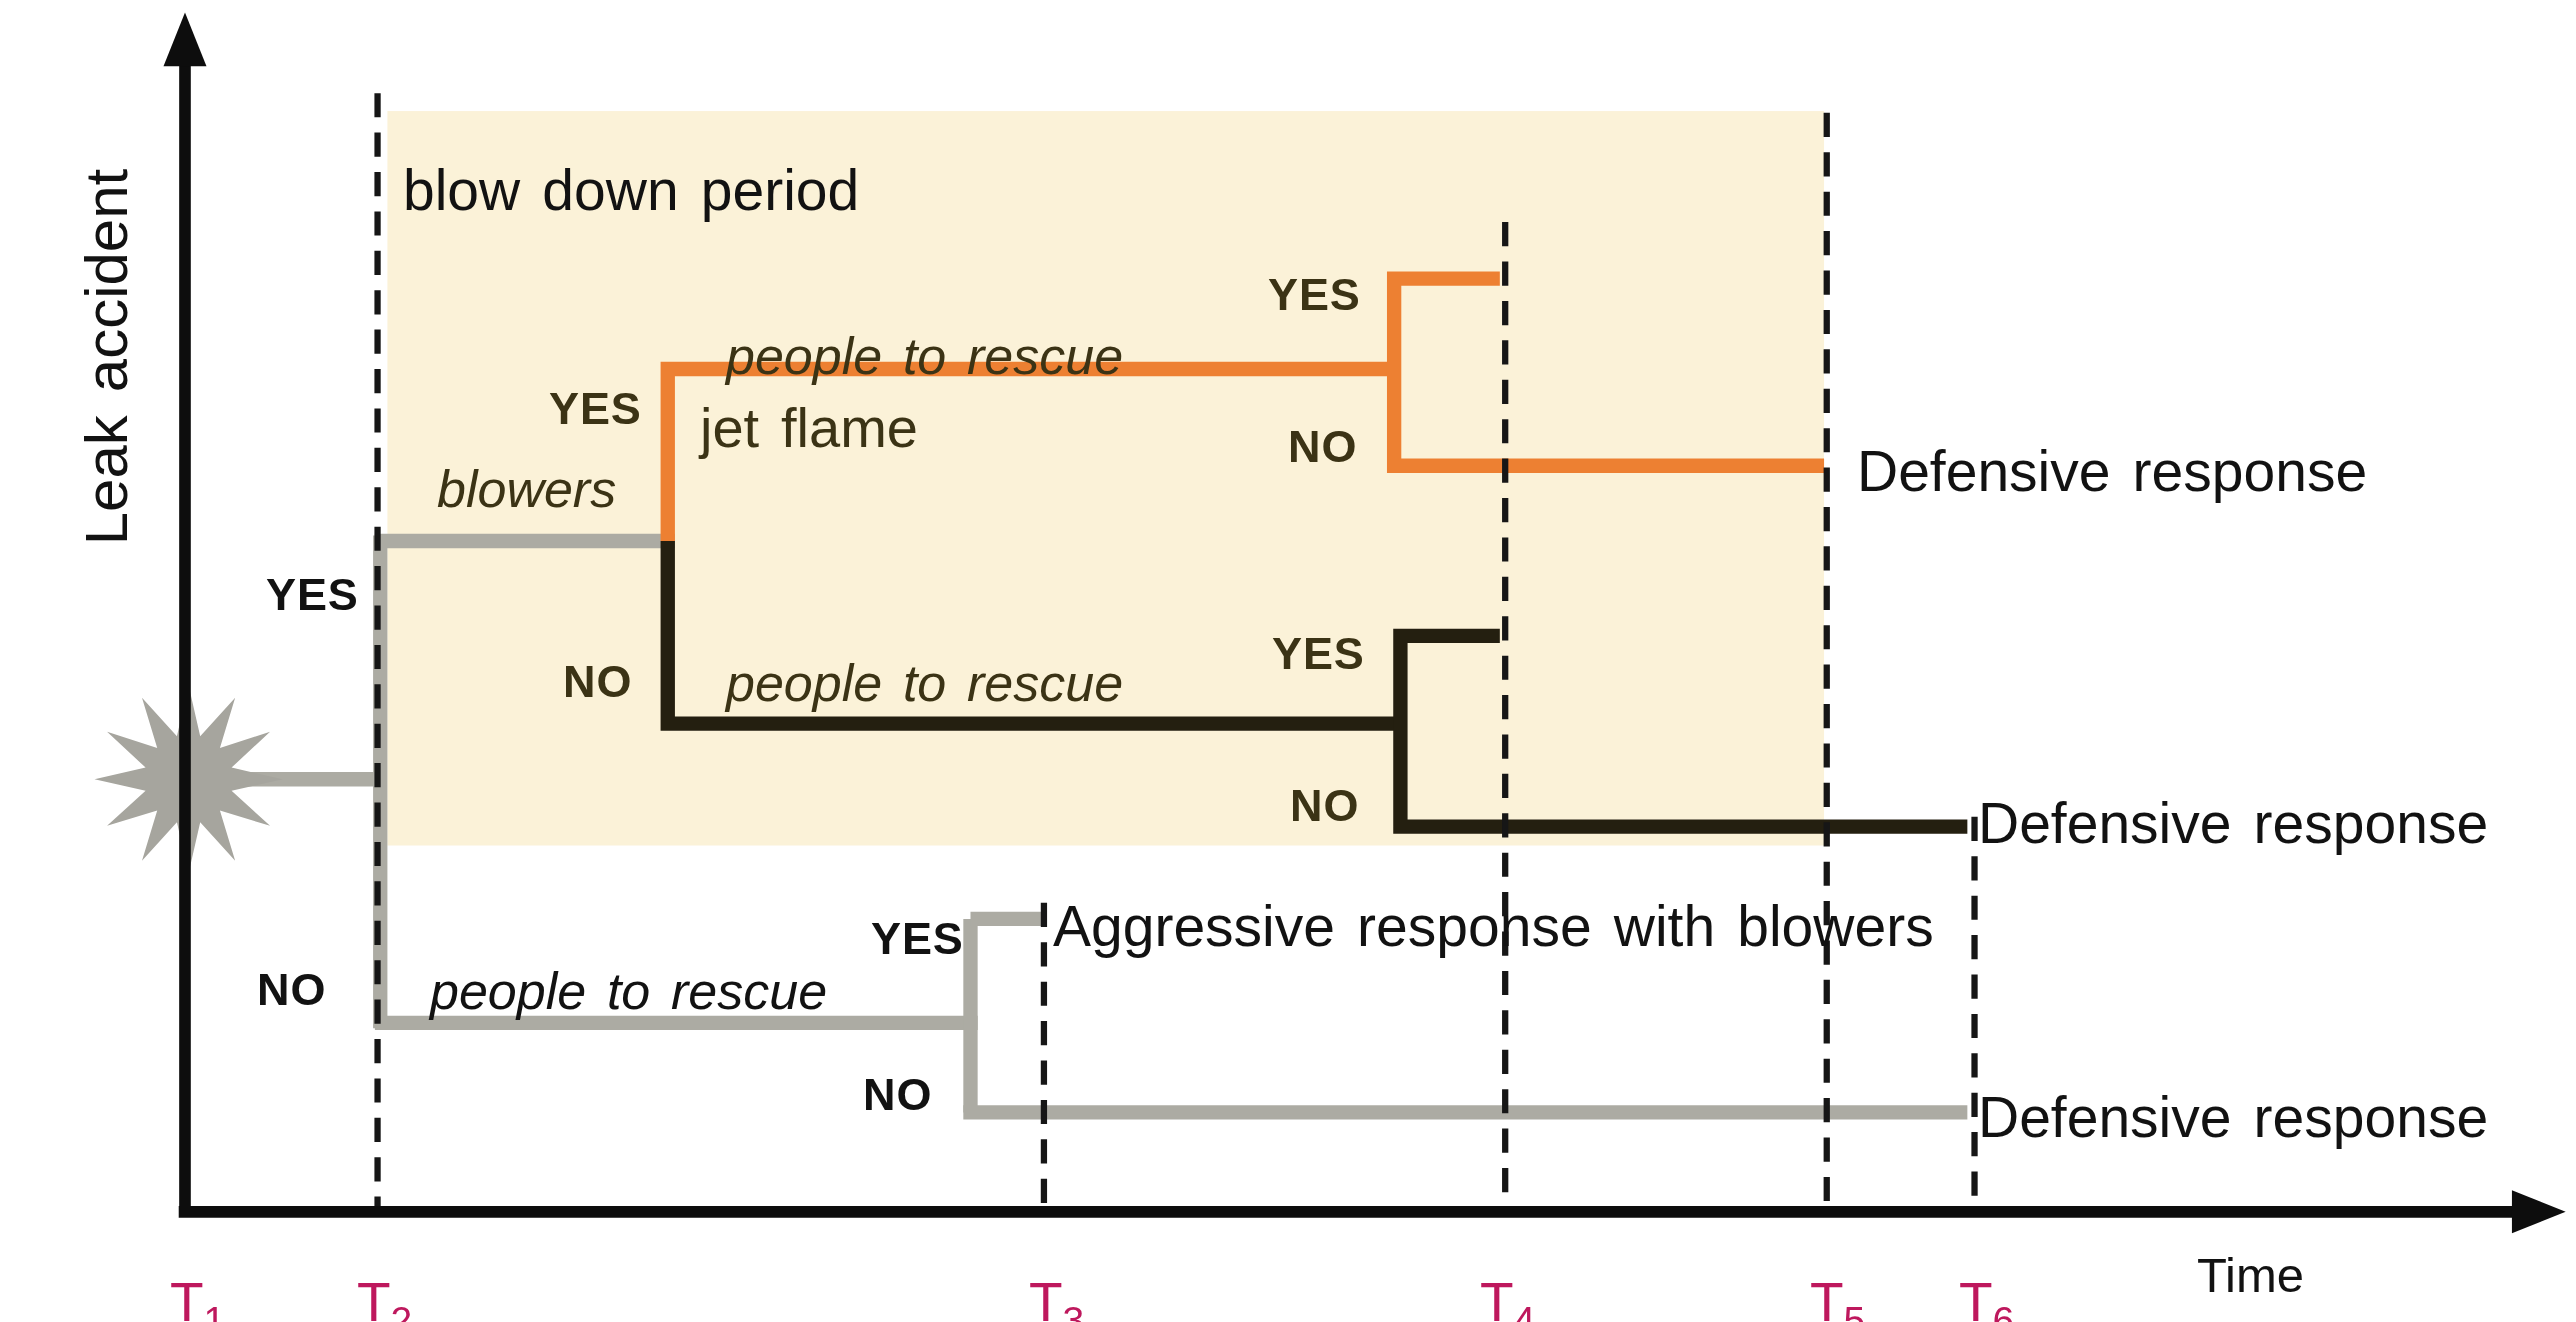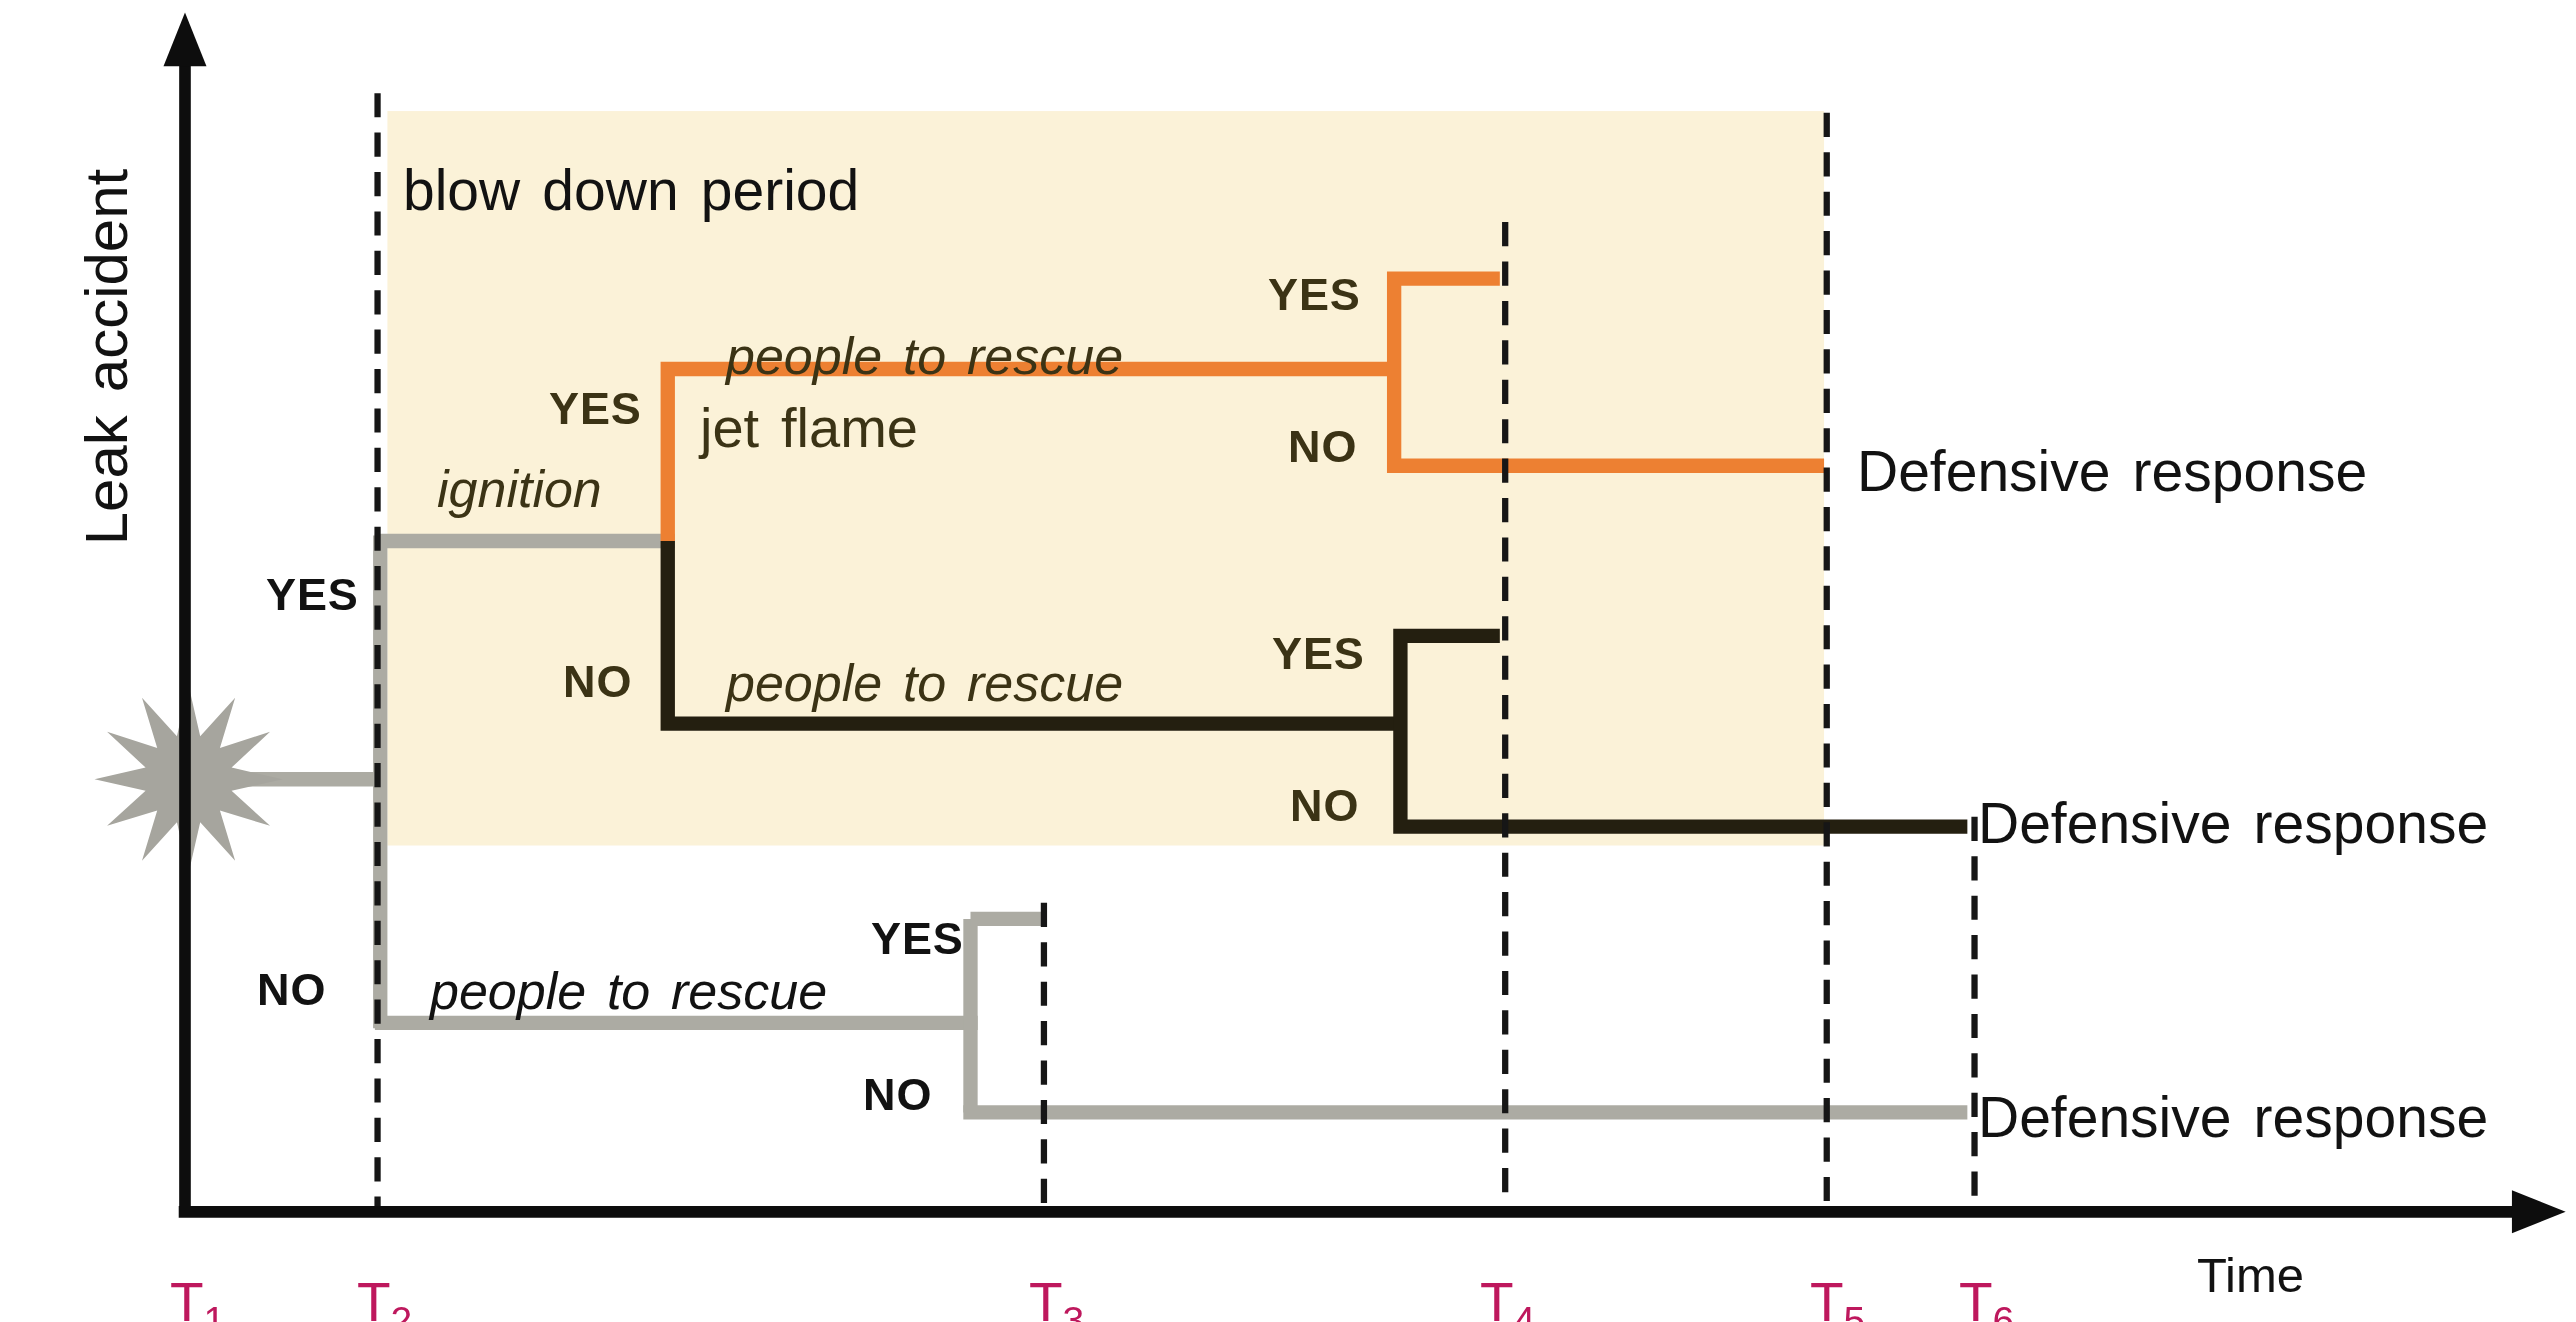--- a/index.html
+++ b/index.html
@@ -79,39 +79,40 @@
   </svg>
 
   <div class="lbl rot" style="left:106px;top:357px;">Leak accident</div>
 
   <div class="lbl" style="left:403px;top:191px;">blow down period</div>
 
   <div class="lbl yn" style="left:266px;top:595px;">YES</div>
   <div class="lbl yn" style="left:257px;top:990px;">NO</div>
 
   <div class="lbl yn olive" style="left:549px;top:409px;">YES</div>
-  <div class="lbl it olive" style="left:437px;top:489px;">ignition</div>
+  <div class="lbl it olive" style="left:437px;top:489px;">blowers</div>
   <div class="lbl yn olive" style="left:563px;top:682px;">NO</div>
 
   <div class="lbl olive" style="left:700px;top:428px;font-size:56px;">jet flame</div>
 
   <div class="lbl it olive" style="left:726px;top:356px;">people to rescue</div>
   <div class="lbl yn olive" style="left:1268px;top:295px;">YES</div>
   <div class="lbl yn olive" style="left:1288px;top:447px;">NO</div>
 
   <div class="lbl it olive" style="left:726px;top:683px;">people to rescue</div>
   <div class="lbl yn olive" style="left:1272px;top:654px;">YES</div>
   <div class="lbl yn olive" style="left:1290px;top:806px;">NO</div>
 
   <div class="lbl it" style="left:430px;top:991px;">people to rescue</div>
   <div class="lbl yn" style="left:871px;top:939px;">YES</div>
   <div class="lbl yn" style="left:863px;top:1095px;">NO</div>
 
   <div class="lbl" style="left:1857px;top:472px;">Defensive response</div>
   <div class="lbl" style="left:1978px;top:824px;">Defensive response</div>
+  <div class="lbl" style="left:1053px;top:927px;">Aggressive response with blowers</div>
   <div class="lbl" style="left:1978px;top:1118px;">Defensive response</div>
 
   <div class="lbl tick" style="left:170px;top:1272px;"><span>T</span><span class="sub">1</span></div>
   <div class="lbl tick" style="left:357px;top:1272px;"><span>T</span><span class="sub">2</span></div>
   <div class="lbl tick" style="left:1029px;top:1272px;"><span>T</span><span class="sub">3</span></div>
   <div class="lbl tick" style="left:1480px;top:1272px;text-decoration:underline;"><span>T</span><span class="sub">4</span></div>
   <div class="lbl tick" style="left:1810px;top:1272px;"><span>T</span><span class="sub">5</span></div>
   <div class="lbl tick" style="left:1959px;top:1272px;"><span>T</span><span class="sub">6</span></div>
 
   <div class="lbl time" style="left:2197px;top:1276px;">Time</div>

